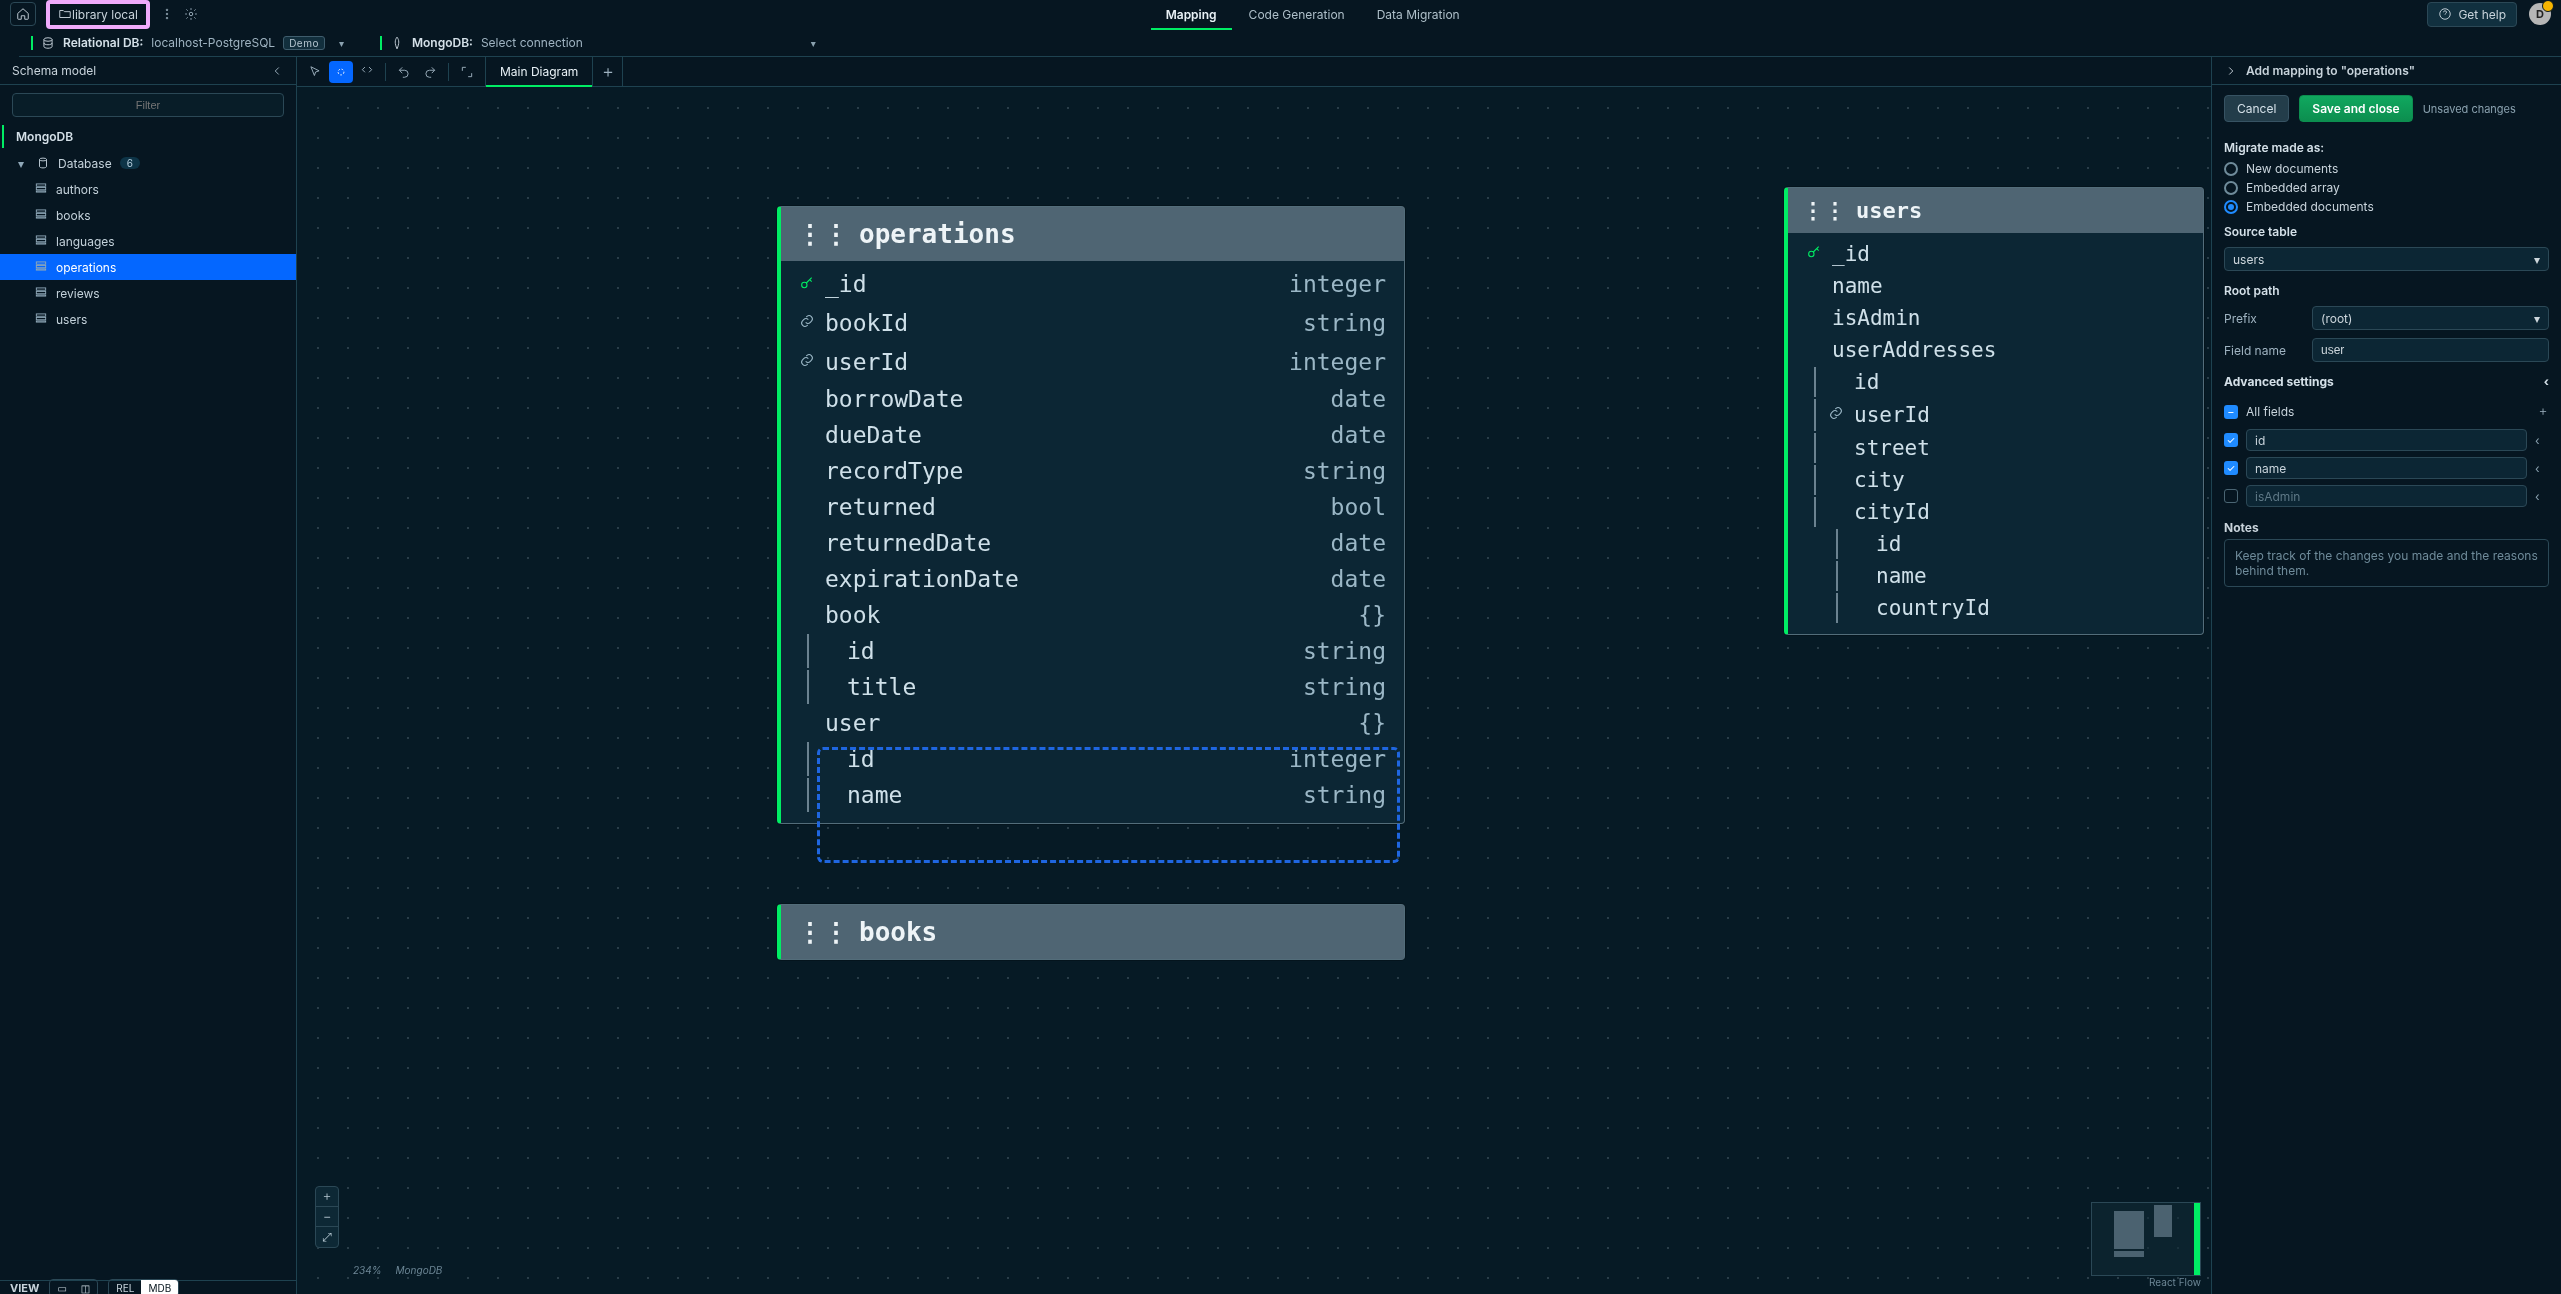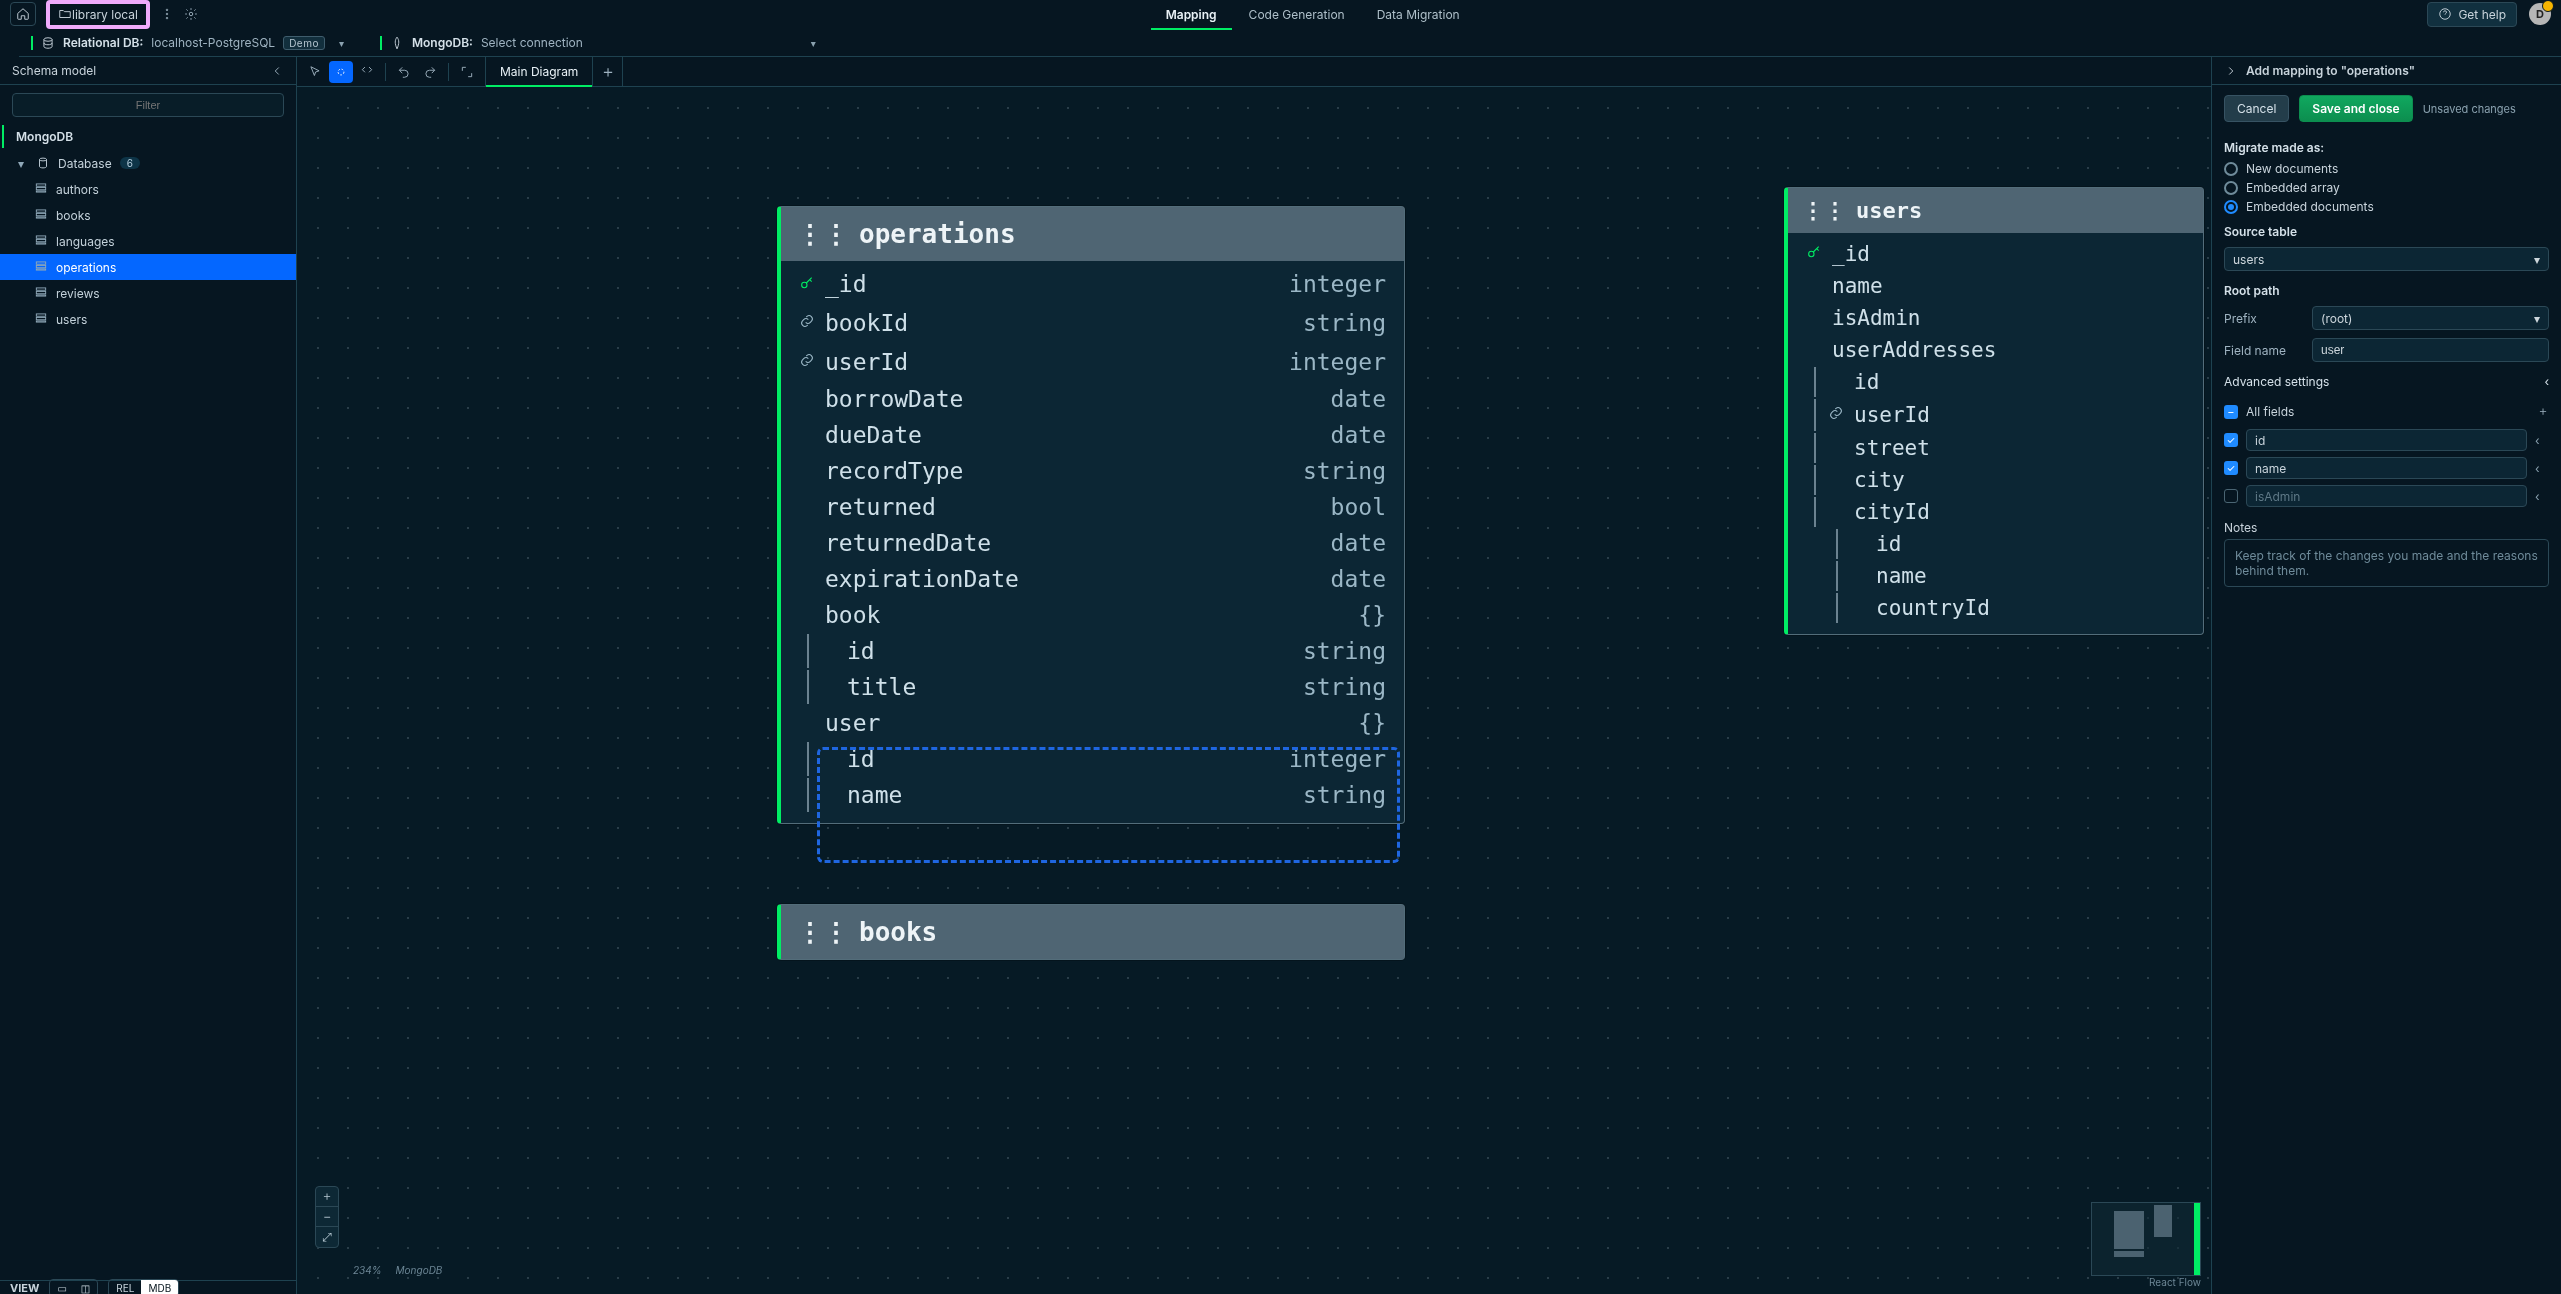--- a/index.html
+++ b/index.html
@@ -116,32 +116,32 @@
   .radio-row { display:flex; align-items:center; gap:8px; padding:2px 12px; }
   .radio { width:14px; height:14px; border:2px solid #6f8b9a; border-radius:50%; display:inline-block; position:relative; }
   .radio.checked { border-color:#1f8bff; }
   .radio.checked::after { content:""; position:absolute; inset:2px; background:#1f8bff; border-radius:50%; }
 
   .form-row { display:flex; align-items:center; gap:10px; padding:4px 12px; }
   .form-row label { width:78px; color:#9fb3c1; }
   .select, .tinput { flex:1; height:24px; background:#0c2634; border:1px solid #2b4856; border-radius:4px; display:flex; align-items:center; padding:0 8px; justify-content:space-between; color:#cdd6dc; }
   .tinput input { background:transparent; border:0; color:#cdd6dc; width:100%; font-size:12px; outline:none; }
 
-  .rp-adv { display:flex; align-items:center; justify-content:space-between; padding:8px 12px; font-weight:400; color:#d4e0e8; }
+  .rp-adv { display:flex; align-items:center; justify-content:space-between; padding:8px 12px; font-weight:700; color:#d4e0e8; }
   .allfields { display:flex; align-items:center; justify-content:space-between; padding:6px 12px; }
   .chk-indet { width:14px; height:14px; background:#1f8bff; border-radius:3px; display:flex; align-items:center; justify-content:center; color:#fff; font-size:11px; }
   .fld-row { display:flex; align-items:center; gap:8px; padding:3px 12px; }
   .fld-row .chk { width:14px; height:14px; border-radius:3px; display:inline-flex; align-items:center; justify-content:center; font-size:10px; }
   .fld-row .chk.on { background:#1f8bff; color:#fff; }
   .fld-row .chk.off { border:1px solid #4a6573; }
   .fld-row .fname { flex:1; height:22px; display:flex; align-items:center; padding:0 8px; border:1px solid #2b4856; border-radius:4px; background:#0c2634; }
   .fld-row.disabled .fname { color:#5e7886; }
   .fld-row .more { width:14px; color:#8aa1af; }
 
-  .notes-label { padding:10px 12px 4px; font-weight:400; }
+  .notes-label { padding:10px 12px 4px; font-weight:700; }
   .notes-box { margin:0 12px 12px; border:1px solid #2b4856; border-radius:4px; padding:8px 10px; color:#6f8b9a; min-height:48px; }
 
   svg.ic { width:14px; height:14px; fill:none; stroke:currentColor; stroke-width:1.6; }
   svg.ic16 { width:16px; height:16px; fill:none; stroke:currentColor; stroke-width:1.6; }
 </style>
 </head>
 <body>
 
 <div class="titlebar">
   <div class="home-btn">

